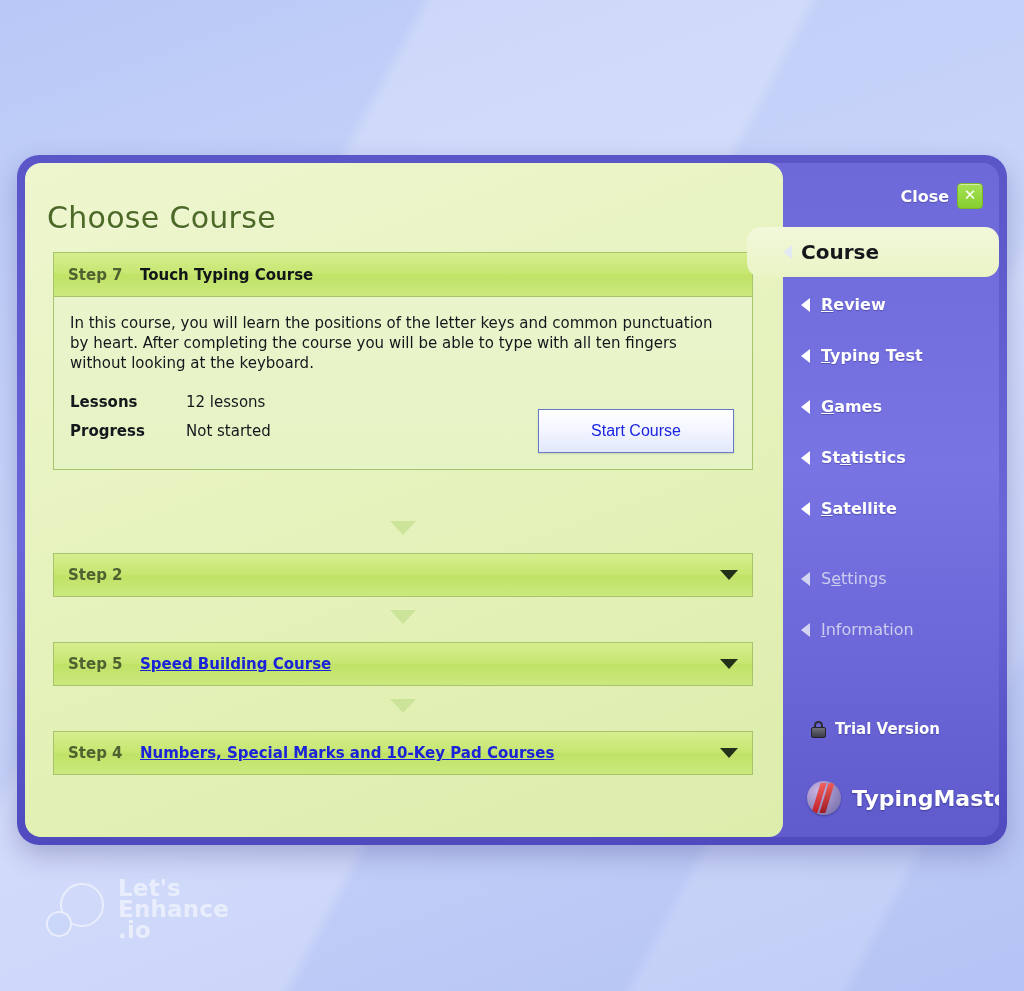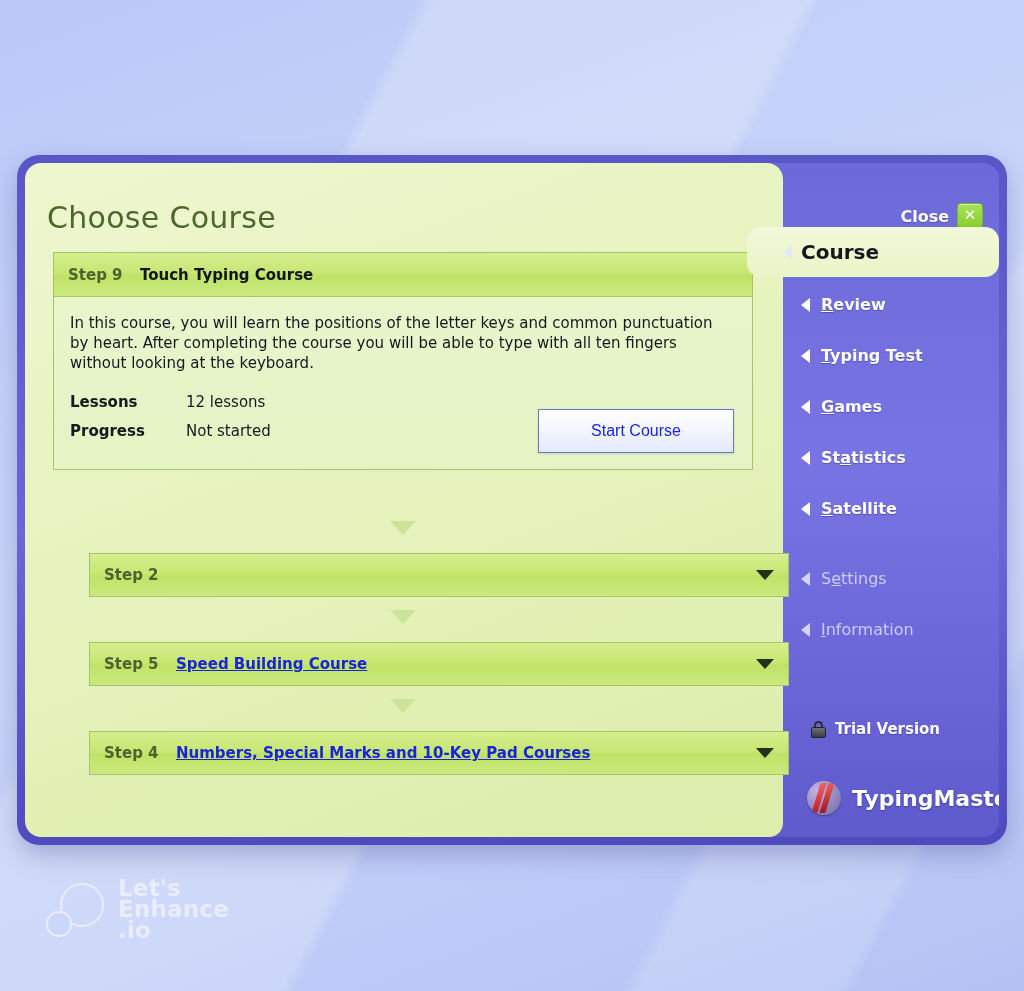--- a/index.html
+++ b/index.html
@@ -170,21 +170,20 @@
     left: 28px;
     width: 700px;
     height: 44px;
     box-sizing: border-box;
     border: 1px solid #a8c46a;
     background: linear-gradient(180deg, #d6ee8f 0%, #c6e671 48%, #bfe266 52%, #cbe97e 100%);
     display: flex;
     align-items: center;
     padding: 0 14px;
     cursor: pointer;
-    margin-left: 36px;
   }
   .step-link {
     font-size: 15px;
     font-weight: bold;
     color: #1a23d8;
     text-decoration: underline;
     cursor: pointer;
   }
   .row-caret {
     margin-left: auto;
@@ -204,21 +203,20 @@
   }
 
   #close-row {
     position: absolute;
     right: 16px;
     top: 20px;
     display: flex;
     align-items: center;
     gap: 8px;
     cursor: pointer;
-    margin-top: 20px;
   }
   #close-label {
     color: #ffffff;
     font-size: 16px;
     font-weight: bold;
     text-shadow: 0 1px 1px rgba(0,0,0,0.22);
   }
   #close-icon-box {
     width: 24px; height: 24px;
     border-radius: 4px;
@@ -410,21 +408,21 @@
 
   <div id="app-window">
     <div id="window-inner">
 
       <div id="content-panel">
 
         <div id="page-title">Choose Course</div>
 
         <div id="step1-card">
           <div class="step-head">
-            <span class="step-label">Step 9</span>
+            <span class="step-label">Step 7</span>
             <span class="step-title-plain">Touch Typing Course</span>
           </div>
           <div class="step-body">
             <p id="step1-desc">In this course, you will learn the positions of the letter keys and common punctuation by heart. After completing the course you will be able to type with all ten fingers without looking at the keyboard.</p>
 
             <table class="detail-table">
               <tbody>
               <tr>
                 <td class="detail-key">Lessons</td>
                 <td class="detail-val">12 lessons</td>

